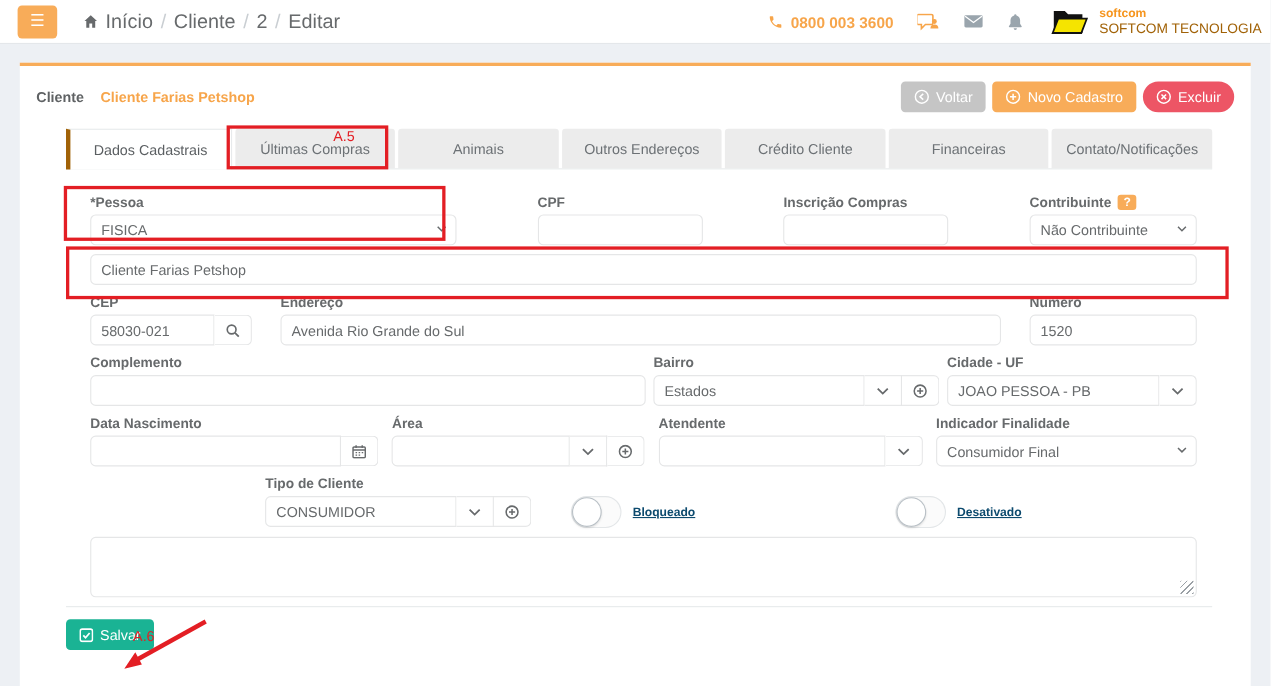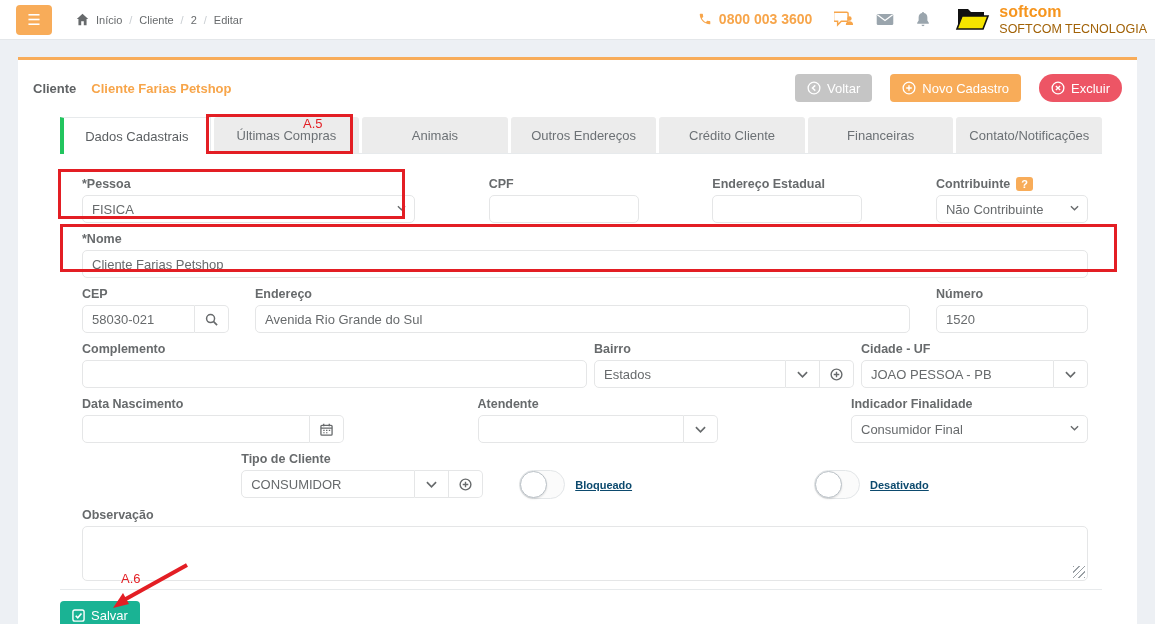--- a/index.html
+++ b/index.html
@@ -12,58 +12,58 @@
   }
   
   .topbar {
     height:40px; background:#ffffff; border-bottom:1px solid #e4e7ea;
     display:flex; align-items:center; padding:0 6px 0 16px;
   }
   .hamburger {
     width:36px; height:30px; background:#f8ac59; border:none; border-radius:4px;
     color:#fff; font-size:15px; line-height:30px; text-align:center; cursor:pointer;
   }
-  .breadcrumb { display:flex; align-items:center; gap:7px; margin-left:24px; font-size:11px; color:#676a6c; }
+  .breadcrumb { display:flex; align-items:center; gap:7px; margin-left:24px; font-size:18px; color:#676a6c; }
   .breadcrumb .sep { color:#c9ced2; }
   .crumb { color:#676a6c; text-decoration:none; cursor:pointer; }
   .topbar-right { margin-left:auto; display:flex; align-items:center; gap:22px; }
   .phone { display:flex; align-items:center; gap:7px; color:#f7a54a; font-size:14px; font-weight:bold; }
   .top-ic { display:flex; align-items:center; cursor:pointer; }
   .brand { display:flex; align-items:center; gap:7px; padding-right:2px; }
   .brand-text { line-height:1.15; }
-  .brand-name { color:#f6951e; font-weight:bold; font-size:16px; }
+  .brand-name { color:#f6951e; font-weight:bold; font-size:11px; }
   .brand-company { color:#a16207; font-size:12.5px; }
   
   .card {
     margin:17px 18px 0; height:567px; background:#fff;
     border-top:3px solid #f8ac59; padding:14px 15px 0;
   }
   .card-head { display:flex; align-items:center; }
   .entity-label { font-size:13px; font-weight:bold; color:#5f6264; }
   .entity-name { font-size:13px; font-weight:bold; color:#f7a54a; margin-left:15px; }
-  .head-buttons { margin-left:auto; display:flex; gap:18px; }
+  .head-buttons { margin-left:auto; display:flex; gap:6px; }
   .btn {
     height:28px; border:none; border-radius:4px; color:#fff; font-size:13px;
     font-family:"Liberation Sans",sans-serif;
     display:inline-flex; align-items:center; gap:6px; padding:0 12px; cursor:pointer;
   }
   .btn-gray { background:#c5c5c5; }
   .btn-orange { background:#f8ac59; }
   .btn-red { background:#ed5565;border-radius:14px; }
   .btn-green { background:#1ab394; }
   
   .tabs-wrap { margin:15px 20px 0 27px; }
   .tabs { display:flex; gap:3px; height:37px; border-bottom:1px solid #e7eaec; }
   .tab {
     flex:1; background:#ececec; border-radius:3px 3px 0 0; color:#6c7175; font-size:13px;
     display:flex; align-items:center; justify-content:center; cursor:pointer;
   }
   .tab.active {
     background:#fff; color:#5b5f62; border:1px solid #e7eaec; border-bottom:none;
-    border-left:4px solid #22c55e; margin-bottom:-1px; border-radius:0;
+    border-left:4px solid #a16207; margin-bottom:-1px; border-radius:0;
   }
   
   .fields { padding:22px 14px 0 22px; }
   .frow { display:flex; justify-content:space-between; margin-bottom:8px; }
   .fg label {
     display:flex; align-items:center; gap:6px;
     font-size:12.5px; font-weight:bold; color:#676a6c; margin-bottom:4px; height:15px;
   }
   .ctrl {
     height:28px; border:1px solid #e5e6e7; border-radius:5px; background:#fff;
@@ -227,42 +227,41 @@
                   <path d="M1 1 L5 5 L9 1" fill="none" stroke="#676a6c" stroke-width="1.5"></path>
                 </svg>
             </span>
           </div>
         </div>
         <div class="fg" style="width:150px">
           <label>CPF</label>
           <input class="ctrl" value="" style="">
         </div>
         <div class="fg" style="width:150px">
-          <label>Endereço Estadual</label>
+          <label>Inscrição Compras</label>
           <input class="ctrl" value="" style="">
         </div>
         <div class="fg" style="width:152px">
           <label>
             <span>Contribuinte</span>
             <span class="help-badge">?</span>
           </label>
           <div class="ctrl selectbox">
             <span>Não Contribuinte</span>
             <span class="chev">
               <svg width="9" height="6" viewBox="0 0 10 6">
                   <path d="M1 1 L5 5 L9 1" fill="none" stroke="#676a6c" stroke-width="1.5"></path>
                 </svg>
             </span>
           </div>
         </div>
       </div>
 
       <div class="frow">
         <div class="fg" style="width:100%">
-          <label>*Nome</label>
           <input class="ctrl" value="Cliente Farias Petshop" style="">
         </div>
       </div>
 
       <div class="frow">
         <div class="fg" style="width:147px">
           <label>CEP</label>
           <div class="igroup">
             <input class="ctrl" value="58030-021" style="">
             <span class="append">
@@ -330,20 +329,41 @@
         <div class="fg" style="width:262px">
           <label>Data Nascimento</label>
           <div class="igroup">
             <input class="ctrl" value="" style="">
             <span class="append">
               <span>
                 <svg width="13" height="13" viewBox="0 0 14 14">
                     <rect x="1" y="2.5" width="12" height="10.5" rx="1" fill="none" stroke="#676a6c" stroke-width="1.4"></rect>
                     <path d="M1 5.5 H13 M4 0.8 V3.5 M10 0.8 V3.5" stroke="#676a6c" stroke-width="1.4"></path>
                     <path d="M3.5 8 H5 M6.5 8 H8 M9.5 8 H11 M3.5 10.5 H5 M6.5 10.5 H8" stroke="#676a6c" stroke-width="1.2"></path>
+                  </svg>
+              </span>
+            </span>
+          </div>
+        </div>
+        <div class="fg" style="width:230px">
+          <label>Área</label>
+          <div class="igroup">
+            <input class="ctrl" value="" style="">
+            <span class="append">
+              <span>
+                <svg width="11" height="7" viewBox="0 0 12 7">
+                    <path d="M1 1 L6 6 L11 1" fill="none" stroke="#676a6c" stroke-width="1.8"></path>
+                  </svg>
+              </span>
+            </span>
+            <span class="append">
+              <span>
+                <svg width="13" height="13" viewBox="0 0 14 14">
+                    <circle cx="7" cy="7" r="5.8" fill="none" stroke="#676a6c" stroke-width="1.5"></circle>
+                    <path d="M7 4 V10 M4 7 H10" stroke="#676a6c" stroke-width="1.5"></path>
                   </svg>
               </span>
             </span>
           </div>
         </div>
         <div class="fg" style="width:240px">
           <label>Atendente</label>
           <div class="igroup">
             <input class="ctrl" value="" style="">
             <span class="append">
@@ -399,21 +419,20 @@
         <div class="toggle-group" style="margin-left:182px">
           <div class="toggle">
               <div class="knob"></div>
             </div>
           <span class="toggle-label">Desativado</span>
         </div>
       </div>
 
       <div class="frow">
         <div class="fg" style="width:100%">
-          <label>Observação</label>
           <div class="obs-wrap">
             <textarea class="ctrl" style=""></textarea>
             <div class="grip"></div>
           </div>
         </div>
       </div>
     </div>
 
     <hr class="divider">
 

